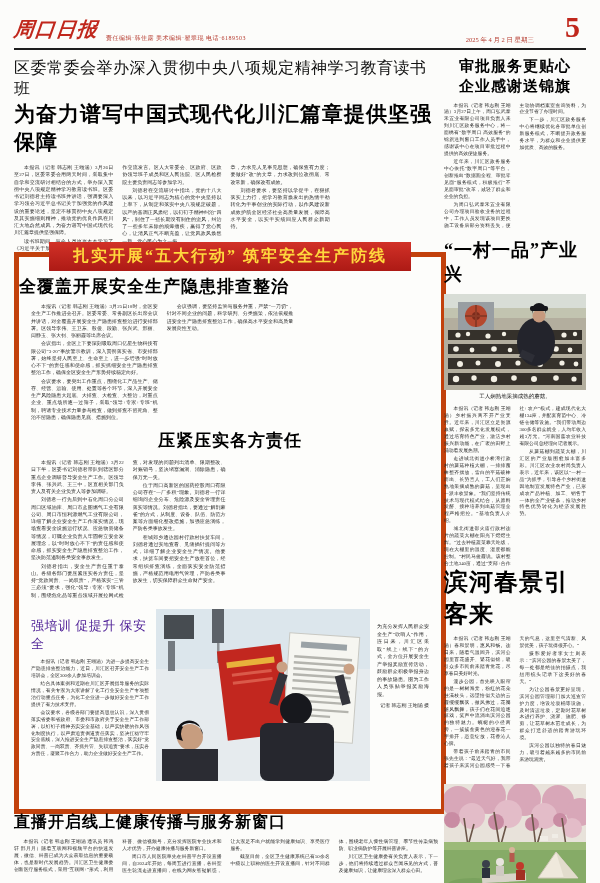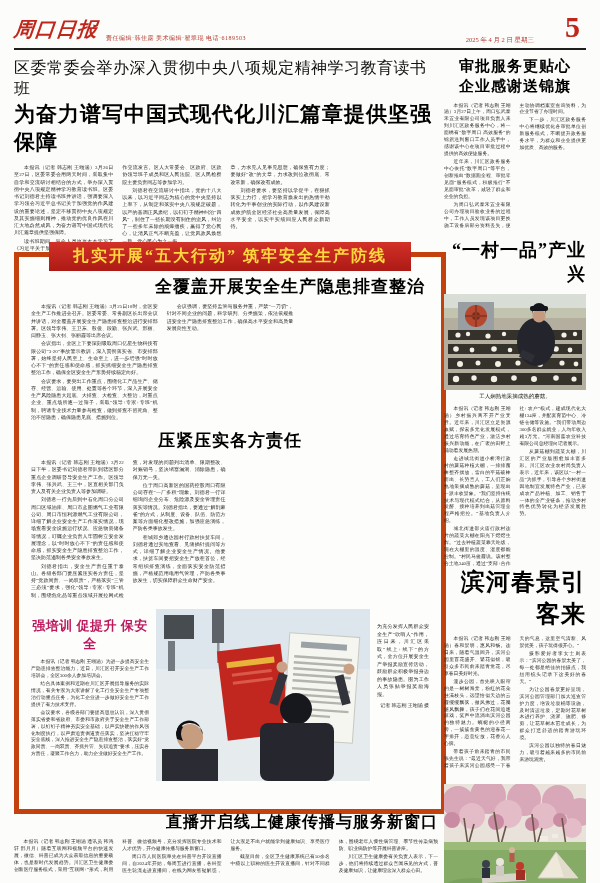--- a/index.html
+++ b/index.html
@@ -19,23 +19,23 @@
   .section-title{
     font-size:25px;font-weight:bold;color:#111;letter-spacing:5px;
   }
   .section-bar{display:inline-block;width:1px;height:26px;background:#333;margin:0 12px;vertical-align:middle;}
   .header-date{font-size:6.5px;color:#b53a2e;}
   .page-number{font-size:30px;font-weight:bold;color:#c0271c;line-height:1;}
   .header-rule{height:2px;background:#1e1e1e;}
   
   .kicker{font-size:16px;font-weight:normal;color:#111;letter-spacing:.5px;}
   .headline-xl{font-size:21px;font-weight:bold;color:#000;letter-spacing:1px;}
-  .headline-lg{font-size:17px;font-weight:bold;color:#000;letter-spacing:1px;text-align:right;}
+  .headline-lg{font-size:17px;font-weight:bold;color:#000;letter-spacing:1px;text-align:left;}
   .headline-md{font-size:15px;font-weight:bold;color:#000;letter-spacing:1px;text-align:center;line-height:1.35;}
-  .headline-sm{font-size:13px;font-weight:bold;color:#be185d;text-align:center;letter-spacing:.5px;}
+  .headline-sm{font-size:13px;font-weight:normal;color:#4c1d95;letter-spacing:.5px;}
   .body-text{
     font-size:5px;line-height:1.45;color:#2b2b2b;text-align:justify;
     overflow:hidden;column-fill:auto;column-gap:9px;
   }
   .body-text p{margin:0 0 1px 0;text-indent:2em;}
   .cols-4{column-count:4;}
   .cols-3{column-count:3;}
   .cols-2{column-count:2;}
   .cols-1{column-count:1;}
   .photo-caption{font-size:5.5px;color:#222;text-align:center;line-height:1.3;}

